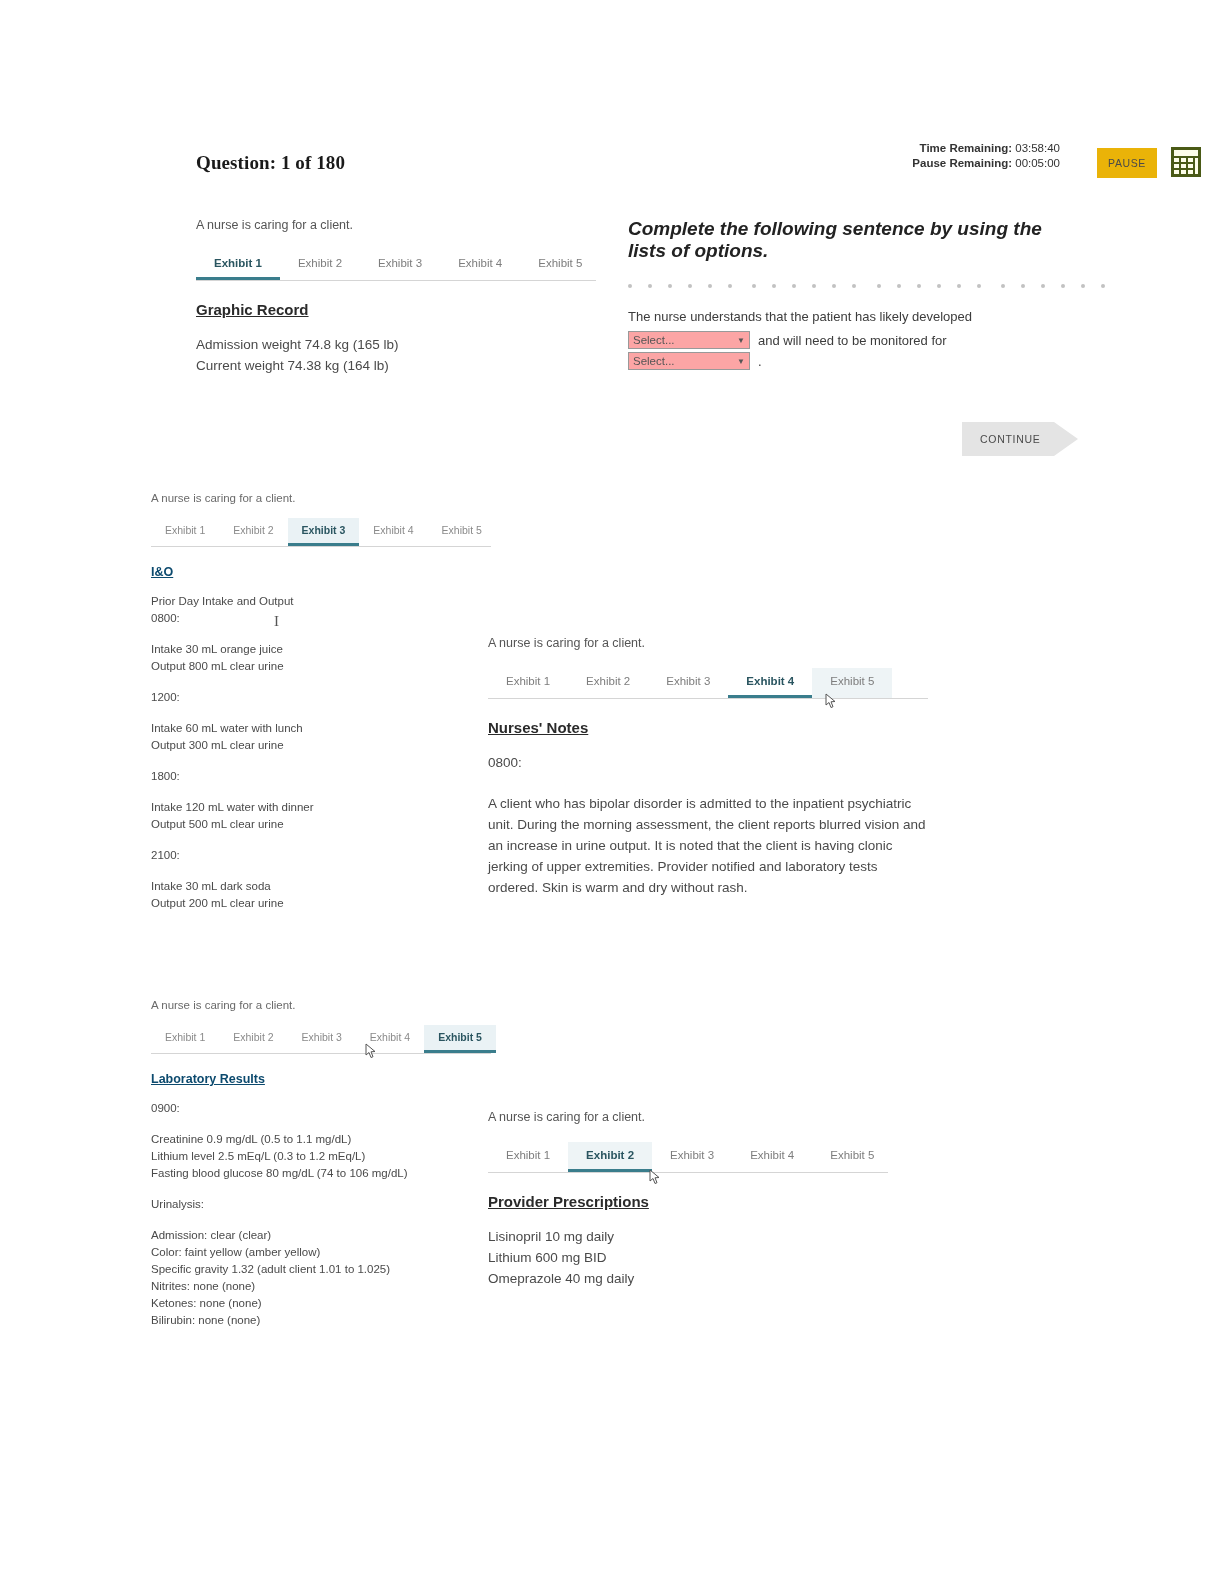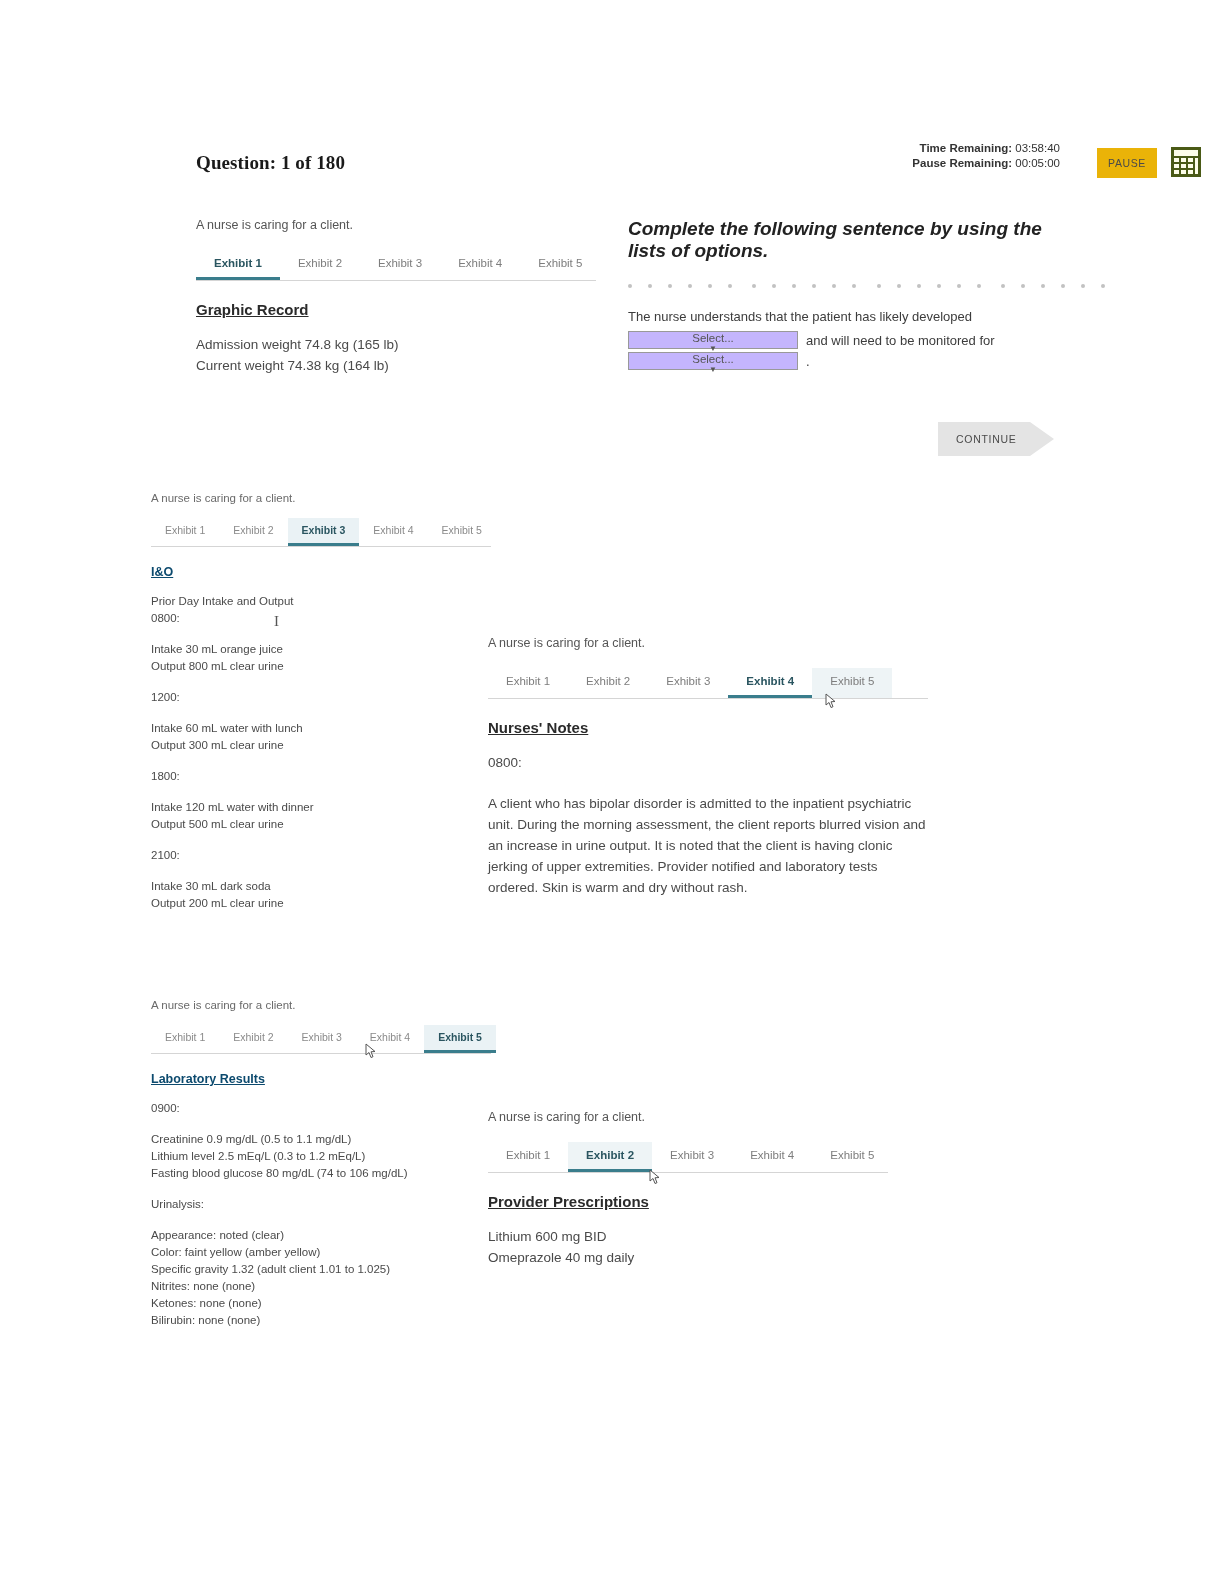--- a/index.html
+++ b/index.html
@@ -54,31 +54,30 @@
   .body-line { font-size: 13.5px; color: #4a4a4a; line-height: 21px; }
 
   
   .qpanel { position: absolute; left: 628px; top: 218px; width: 440px; }
   .qprompt { font-size: 19px; font-weight: bold; color: #222; font-style: italic; }
   .dotrow { margin: 14px 0 12px; letter-spacing: 0px; white-space: nowrap; }
   .dotrow span { display: inline-block; width: 4px; height: 4px; border-radius: 50%; background: #c2c2c2; margin-right: 16px; vertical-align: middle; }
   .sentence { font-size: 13px; color: #3c3c3c; line-height: 22px; }
   .selwrap { display: flex; align-items: center; gap: 8px; margin-top: 3px; }
   .sel {
-    width: 170px; height: 18px; border: 1px solid #999; background: #c4b5fd;
+    width: 122px; height: 18px; border: 1px solid #999; background: #fca5a5;
     font-size: 11.5px; color: #555; padding: 0 4px;
     display: flex; align-items: center; justify-content: space-between;
     cursor: pointer;
-    flex-direction: column;
   }
   .sel .car { font-size: 8px; color: #555; }
   .tail { font-size: 13px; color: #3c3c3c; }
 
   
-  .cont-wrap { position: absolute; left: 938px; top: 422px; height: 34px; display: flex; align-items: center; cursor: pointer; }
+  .cont-wrap { position: absolute; left: 962px; top: 422px; height: 34px; display: flex; align-items: center; cursor: pointer; }
   .cont-body {
     background: #e4e4e4; height: 34px; padding: 0 14px 0 18px;
     display: flex; align-items: center;
     font-size: 10.5px; letter-spacing: 0.7px; color: #4a4a4a;
   }
   .cont-arrow {
     width: 0; height: 0;
     border-top: 17px solid transparent;
     border-bottom: 17px solid transparent;
     border-left: 24px solid #e4e4e4;
@@ -247,21 +246,21 @@
     </div>
     <div class="sec-title-sm">Laboratory Results</div>
     <div class="txt-sm">0900:</div>
     <div class="gap"></div>
     <div class="txt-sm">Creatinine 0.9 mg/dL (0.5 to 1.1 mg/dL)</div>
     <div class="txt-sm">Lithium level 2.5 mEq/L (0.3 to 1.2 mEq/L)</div>
     <div class="txt-sm">Fasting blood glucose 80 mg/dL (74 to 106 mg/dL)</div>
     <div class="gap"></div>
     <div class="txt-sm">Urinalysis:</div>
     <div class="gap"></div>
-    <div class="txt-sm">Appearance: noted (clear)</div>
+    <div class="txt-sm">Admission: clear (clear)</div>
     <div class="txt-sm">Color: faint yellow (amber yellow)</div>
     <div class="txt-sm">Specific gravity 1.32 (adult client 1.01 to 1.025)</div>
     <div class="txt-sm">Nitrites: none (none)</div>
     <div class="txt-sm">Ketones: none (none)</div>
     <div class="txt-sm">Bilirubin: none (none)</div>
   </div>
 
   <div class="cursor" style="left:363px; top:1042px;">
     <svg width="16" height="18" viewBox="0 0 16 18">
         <path d="M3 2 L3 13 L6 10.5 L8 15.5 L10 14.7 L8 9.8 L12 9.5 Z" fill="#fff" stroke="#555" stroke-width="1"></path>
@@ -271,20 +270,21 @@
   <div class="panel" style="left:488px; top:1110px; width:400px;">
     <div class="caring">A nurse is caring for a client.</div>
     <div class="tabrow">
       <div class="tab">Exhibit 1</div>
       <div class="tab active hover">Exhibit 2</div>
       <div class="tab">Exhibit 3</div>
       <div class="tab">Exhibit 4</div>
       <div class="tab">Exhibit 5</div>
     </div>
     <div class="sec-title">Provider Prescriptions</div>
+    <div class="body-line">Lisinopril 10 mg daily</div>
     <div class="body-line">Lithium 600 mg BID</div>
     <div class="body-line">Omeprazole 40 mg daily</div>
   </div>
 
   <div class="cursor" style="left:647px; top:1168px;">
     <svg width="16" height="18" viewBox="0 0 16 18">
         <path d="M3 2 L3 13 L6 10.5 L8 15.5 L10 14.7 L8 9.8 L12 9.5 Z" fill="#fff" stroke="#555" stroke-width="1"></path>
       </svg>
   </div>
 

